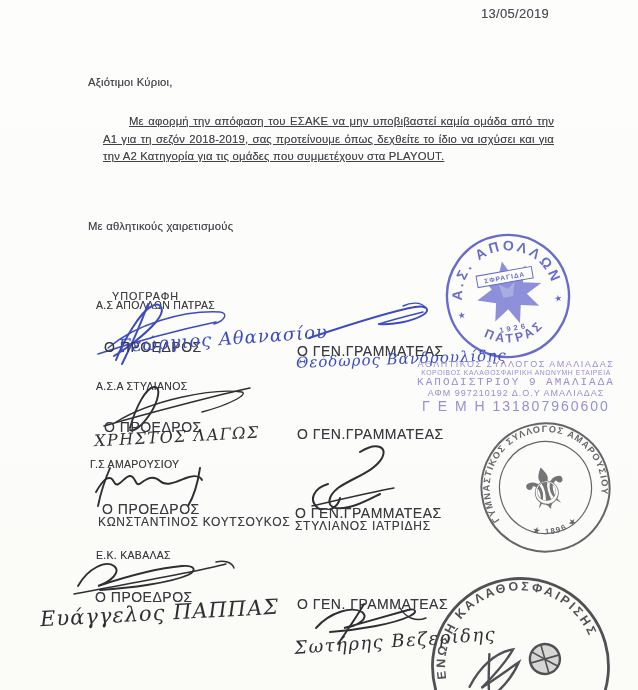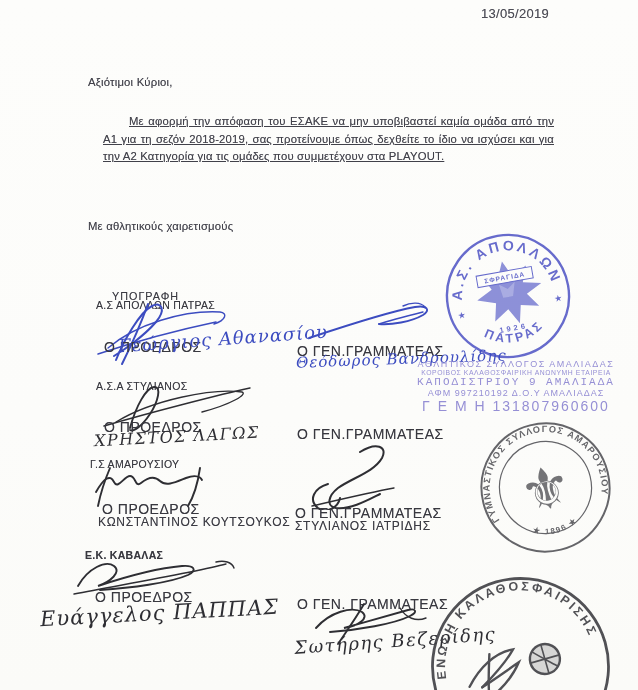--- a/index.html
+++ b/index.html
@@ -148,21 +148,21 @@
   <div class="abs sig" style="left:88px;top:462px;">
     <svg width="125" height="48" viewBox="0 0 125 48" fill="none" stroke="#2e2e33" stroke-width="1.9" stroke-linecap="round">
       <path d="M22 6 C16 20 12 34 10 44"></path>
       <path d="M8 30 C16 16 22 12 26 20 C30 28 36 14 42 14 C48 14 47 26 53 21 C59 16 66 13 72 19 C78 25 88 20 98 16 C106 13 112 14 114 18"></path>
       <path d="M112 6 C110 20 106 34 100 44"></path>
     </svg>
   </div>
   <div class="abs role scan" style="left:102px;top:501px;">Ο ΠΡΟΕΔΡΟΣ</div>
   <div class="abs printed scan" style="left:98px;top:515px;">ΚΩΝΣΤΑΝΤΙΝΟΣ ΚΟΥΤΣΟΥΚΟΣ</div>
 
-  <div class="abs club scan" style="left:85px;top:549px;font-weight:bold;">Ε.Κ. ΚΑΒΑΛΑΣ</div>
+  <div class="abs club scan" style="left:96px;top:549px;">Ε.Κ. ΚΑΒΑΛΑΣ</div>
   <div class="abs sig" style="left:66px;top:556px;">
     <svg width="195" height="48" viewBox="0 0 195 48" fill="none" stroke="#2e2e33" stroke-width="1.9" stroke-linecap="round">
       <path d="M12 30 C22 12 40 4 48 10 C56 16 44 26 32 30 C56 22 92 12 116 10 C128 9 132 14 122 19 C104 27 64 32 34 34"></path>
       <path d="M8 38 C60 28 130 16 160 8" stroke-width="1.4"></path>
       <path d="M150 6 C158 4 166 6 168 12" stroke-width="1.4"></path>
     </svg>
   </div>
   <div class="abs role scan" style="left:95px;top:589px;">Ο ΠΡΟΕΔΡΟΣ</div>
   <div class="abs hand hand-dark" style="left:40px;top:601px;font-size:21px;transform:rotate(-3deg);letter-spacing:1px;">Ευάγγελος ΠΑΠΠΑΣ</div>
 

